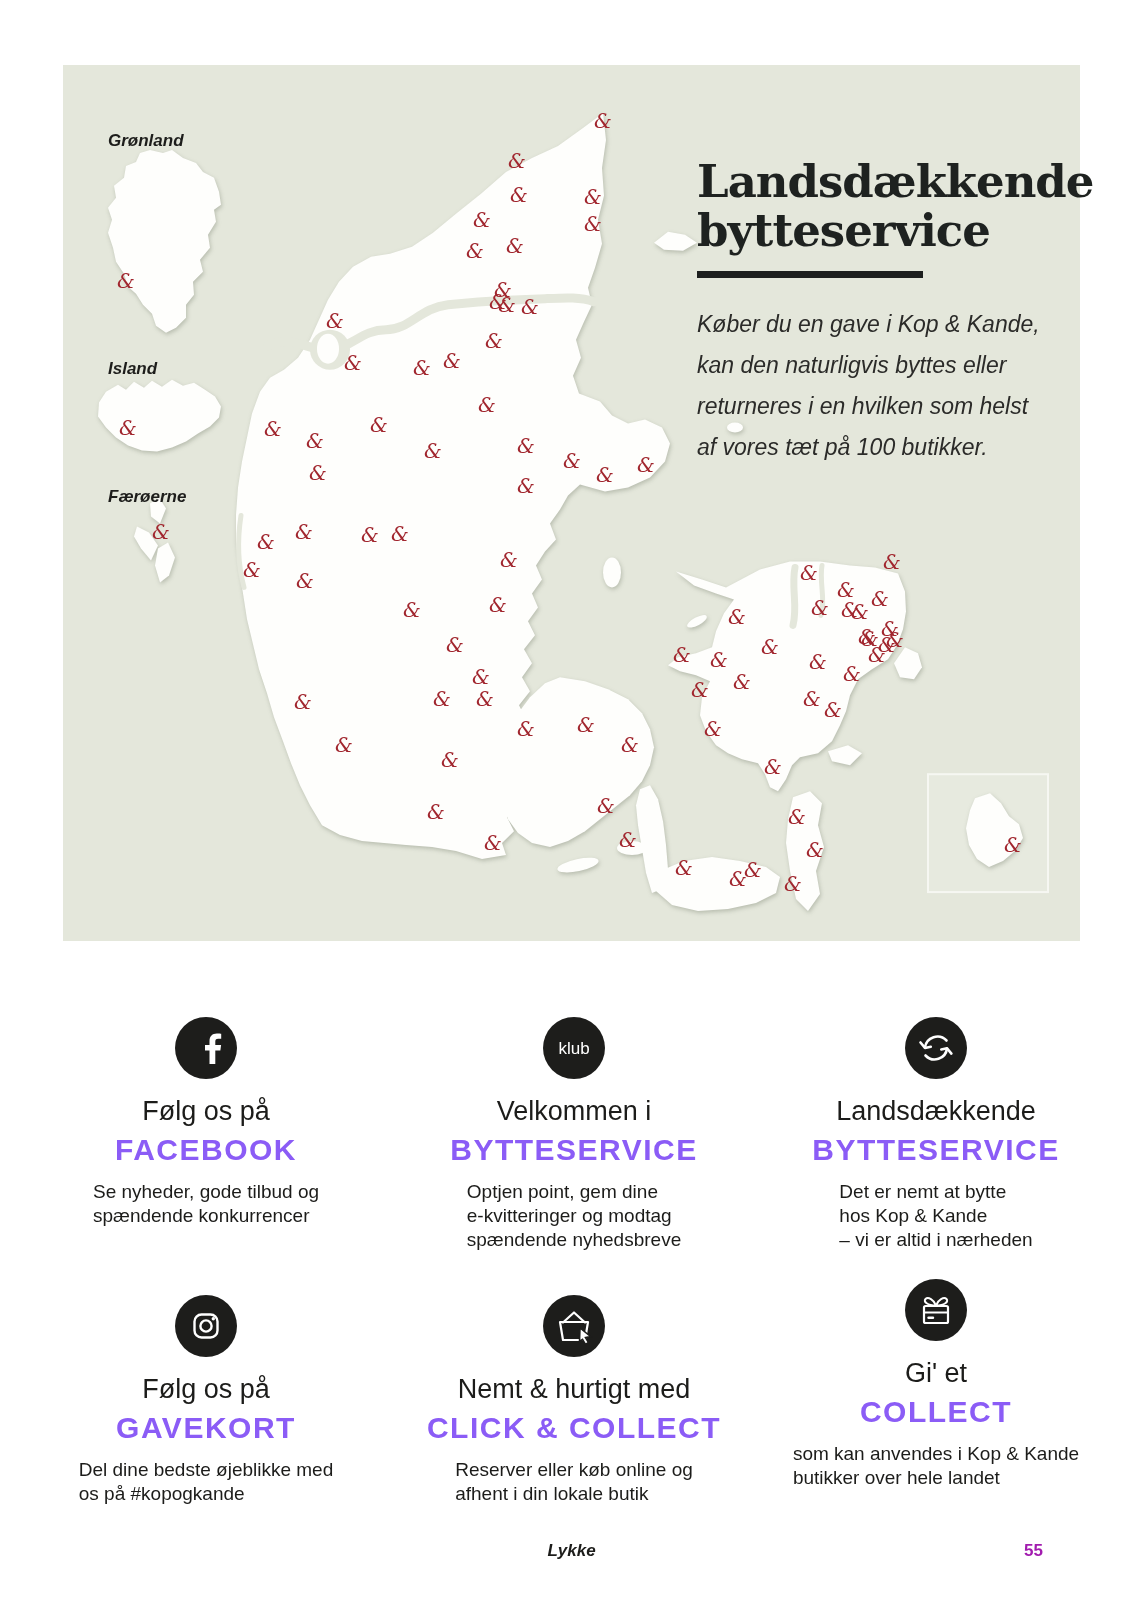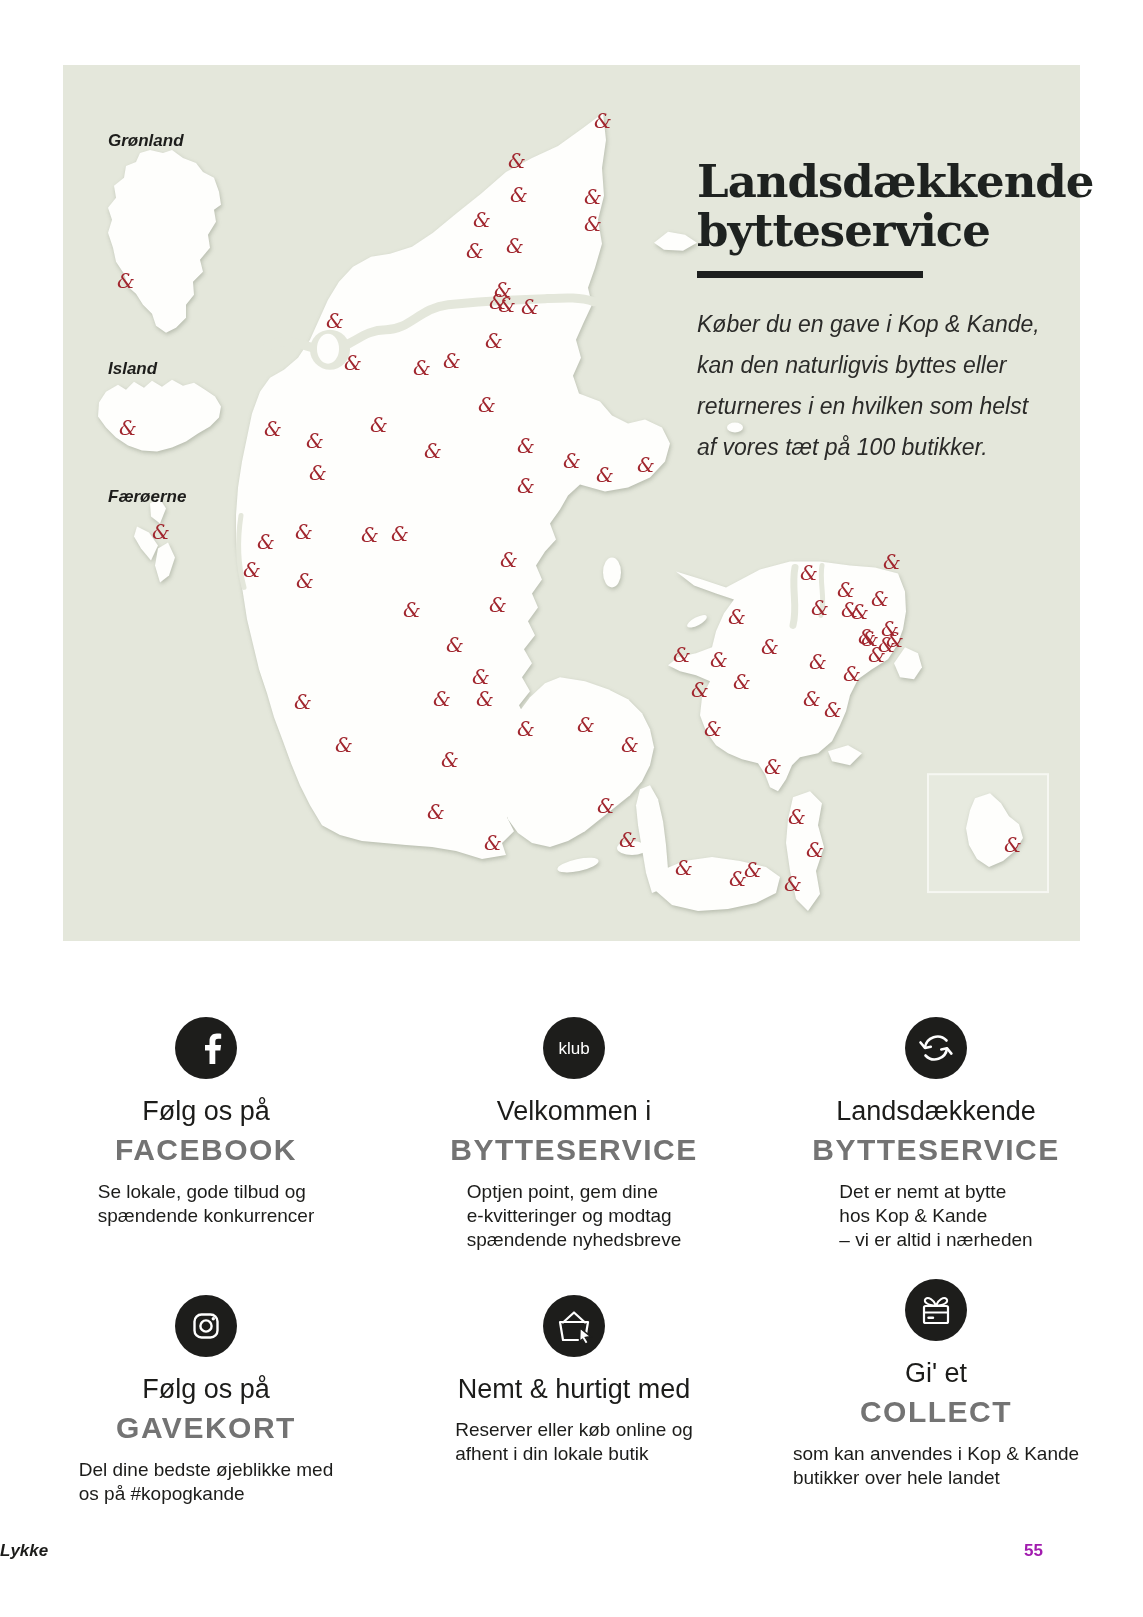--- a/index.html
+++ b/index.html
@@ -22,27 +22,27 @@
   .map-title span{display:block;}
   .title-rule{width:226px;height:7px;background:#1d1f1e;margin-top:16px;}
   .map-desc{margin:26px 0 0 0;font-style:italic;font-size:23px;line-height:41px;
             color:#2b2b29;white-space:pre-line;}
 
   
   .feature{position:absolute;width:340px;display:flex;flex-direction:column;align-items:center;
            text-align:left;}
   .icon-circle{width:62px;height:62px;}
   .feature-line1{font-size:27px;margin-top:17px;color:#1c1c1a;}
-  .feature-line2{font-size:30px;font-weight:700;letter-spacing:1.5px;margin-top:6px;color:#737373;}
+  .feature-line2{font-size:30px;font-weight:700;letter-spacing:1.5px;margin-top:6px;color:#8b5cf6;}
   .feature-desc{font-size:19px;line-height:24px;margin-top:13px;white-space:pre-line;color:#1c1c1a;}
   .icon-stroke{fill:none;stroke:#ffffff;stroke-linecap:round;stroke-linejoin:round;}
   .klub-text{font:400 17px "Liberation Sans",sans-serif;fill:#ffffff;text-anchor:middle;}
 
   
-  .footer-brand{position:absolute;left:0;right:0;top:1541px;text-align:left;
+  .footer-brand{position:absolute;left:0;right:0;top:1541px;text-align:center;
                 font-style:italic;font-weight:700;font-size:17px;color:#1c1c1a;}
   .footer-page{position:absolute;right:100px;top:1541px;font-weight:700;font-size:17px;color:#a21caf;}
 </style>
 </head>
 <body>
 
 <div class="page">
 
   <section class="map-panel" style="background: rgb(228, 231, 219);">
     <svg id="map-svg" viewBox="63 65 1017 877" preserveAspectRatio="none">
@@ -201,21 +201,21 @@
 
   <section>
 
     <div class="feature" style="left:36px;top:1017px;">
       <svg class="icon-circle" viewBox="0 0 62 62">
         <circle cx="31" cy="31" r="31" fill="#1d1d1b"></circle>
         <path fill="#ffffff" d="M34.5,47 V33.5 h-4.5 v-5.6 h4.5 v-4 c0,-4.8 2.9,-7.5 7.3,-7.5 c2.1,0 3.9,0.16 4.4,0.23 v5.1 h-3 c-2.4,0 -2.9,1.1 -2.9,2.8 v3.4 h5.8 l-0.75,5.6 h-5.05 V47 Z"></path>
       </svg>
       <div class="feature-line1">Følg os på</div>
       <div class="feature-line2">FACEBOOK</div>
-      <div class="feature-desc">Se lokale, gode tilbud og
+      <div class="feature-desc">Se nyheder, gode tilbud og
 spændende konkurrencer</div>
     </div>
 
     <div class="feature" style="left:404px;top:1017px;">
       <svg class="icon-circle" viewBox="0 0 62 62">
         <circle cx="31" cy="31" r="31" fill="#1d1d1b"></circle>
         <text class="klub-text" x="31" y="37">klub</text>
       </svg>
       <div class="feature-line1">Velkommen i</div>
       <div class="feature-line2">BYTTESERVICE</div>
@@ -253,20 +253,21 @@
     </div>
 
     <div class="feature" style="left:404px;top:1295px;">
       <svg class="icon-circle" viewBox="0 0 62 62">
         <circle cx="31" cy="31" r="31" fill="#1d1d1b"></circle>
         <path class="icon-stroke" stroke-width="2.2" d="M20,27.5 L31,17.5 L42,27.5"></path>
         <path class="icon-stroke" stroke-width="2.2" d="M17,27 L45,27 L42,45 L20,45 Z"></path>
         <path d="M37,33 L47.5,41.5 L42.5,42.5 L45.5,47.5 L42.5,49.5 L39.5,44.5 L36.5,46.5 Z" fill="#ffffff" stroke="#1d1d1b" stroke-width="1.6"></path>
       </svg>
       <div class="feature-line1">Nemt &amp; hurtigt med</div>
+      <div class="feature-line2">CLICK &amp; COLLECT</div>
       <div class="feature-desc">Reserver eller køb online og
 afhent i din lokale butik</div>
     </div>
 
     <div class="feature" style="left:766px;top:1279px;">
       <svg class="icon-circle" viewBox="0 0 62 62">
         <circle cx="31" cy="31" r="31" fill="#1d1d1b"></circle>
         <rect class="icon-stroke" stroke-width="2.2" x="19" y="27" width="24" height="17" rx="1.5"></rect>
         <path class="icon-stroke" stroke-width="2" d="M19,33.5 L43,33.5"></path>
         <path class="icon-stroke" stroke-width="2.4" d="M23.5,38.8 L28,38.8"></path>

